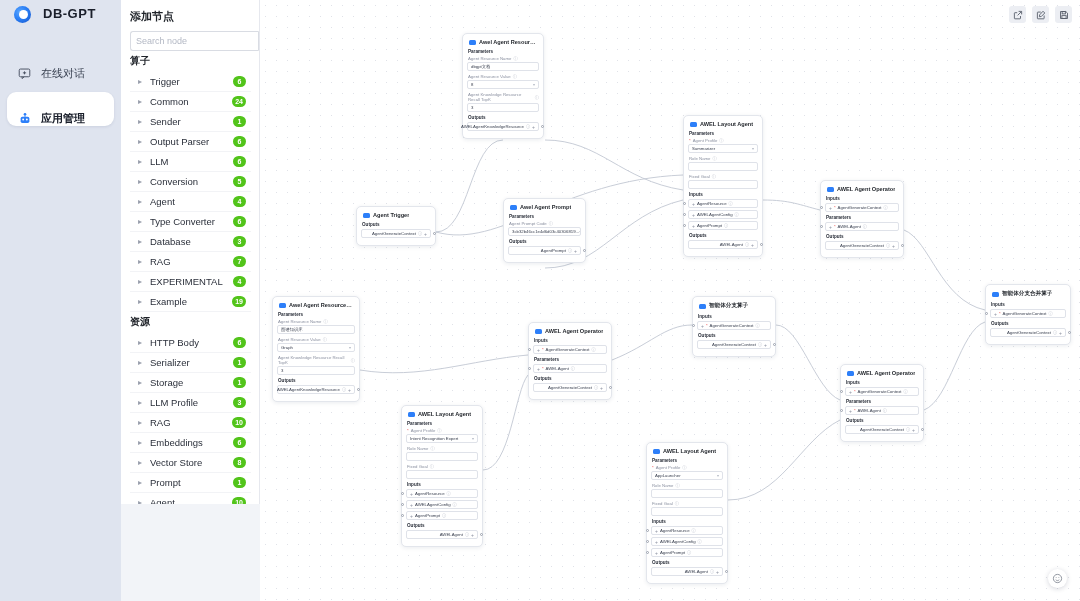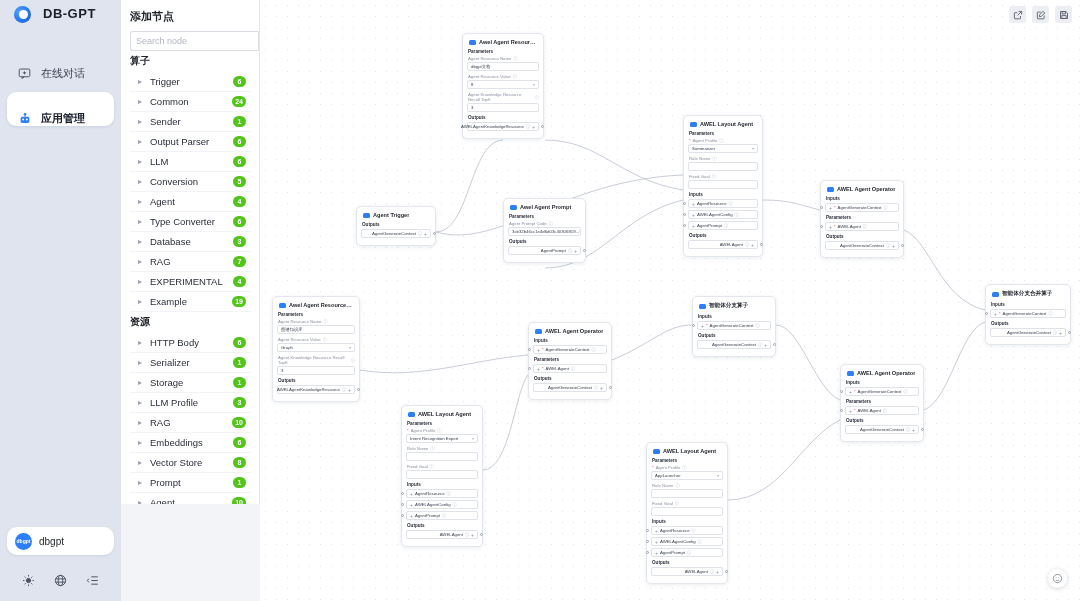--- a/index.html
+++ b/index.html
@@ -195,46 +195,20 @@
             <circle cx="8" cy="2.6" r="1.5"></circle>
               <rect x="7.5" y="3.4" width="1" height="2.3"></rect>
             <circle cx="5.9" cy="8.6" r="1.1" fill="#fff"></circle>
               <circle cx="10.1" cy="8.6" r="1.1" fill="#fff"></circle>
           </svg>
         </span>
         <span class="nav-label">应用管理</span>
       </div>
     </div>
 
-    <div class="sb-bottom">
-      <div class="user-card">
-        <span class="user-avatar">dbgpt</span>
-        <span class="user-name">dbgpt</span>
-      </div>
-      <div class="sb-tools">
-        <span class="sb-tool">
-          <svg width="13" height="13" viewBox="0 0 16 16" fill="none" stroke="#4a5264" stroke-width="1.2">
-            <circle cx="8" cy="8" r="2.6" fill="#4a5264"></circle>
-            <path d="M8 1.2v1.8M8 13v1.8M1.2 8h1.8M13 8h1.8M3.3 3.3l1.3 1.3M11.4 11.4l1.3 1.3M12.7 3.3l-1.3 1.3M4.6 11.4l-1.3 1.3"></path>
-          </svg>
-        </span>
-        <span class="sb-tool">
-          <svg width="13" height="13" viewBox="0 0 16 16" fill="none" stroke="#4a5264" stroke-width="1.2">
-            <circle cx="8" cy="8" r="6.3"></circle>
-              <ellipse cx="8" cy="8" rx="2.8" ry="6.3"></ellipse>
-              <path d="M1.9 6h12.2M1.9 10h12.2"></path>
-          </svg>
-        </span>
-        <span class="sb-tool">
-          <svg width="13" height="13" viewBox="0 0 16 16" fill="none" stroke="#4a5264" stroke-width="1.2">
-            <path d="M6.5 3.5h8M6.5 8h8M6.5 12.5h8M3.6 5.8 1.6 8l2 2.2"></path>
-          </svg>
-        </span>
-      </div>
-    </div>
   </div>
 
   <div class="panel">
     <div class="panel-title">添加节点</div>
     <div class="search-wrap">
       <input class="search-input" placeholder="Search node" style="">
       <span class="search-btn">
         <svg width="9" height="9" viewBox="0 0 16 16" fill="none" stroke="#8a90a0" stroke-width="1.6">
           <circle cx="6.8" cy="6.8" r="4.6"></circle>
             <path d="M10.3 10.3 L14 14"></path>

